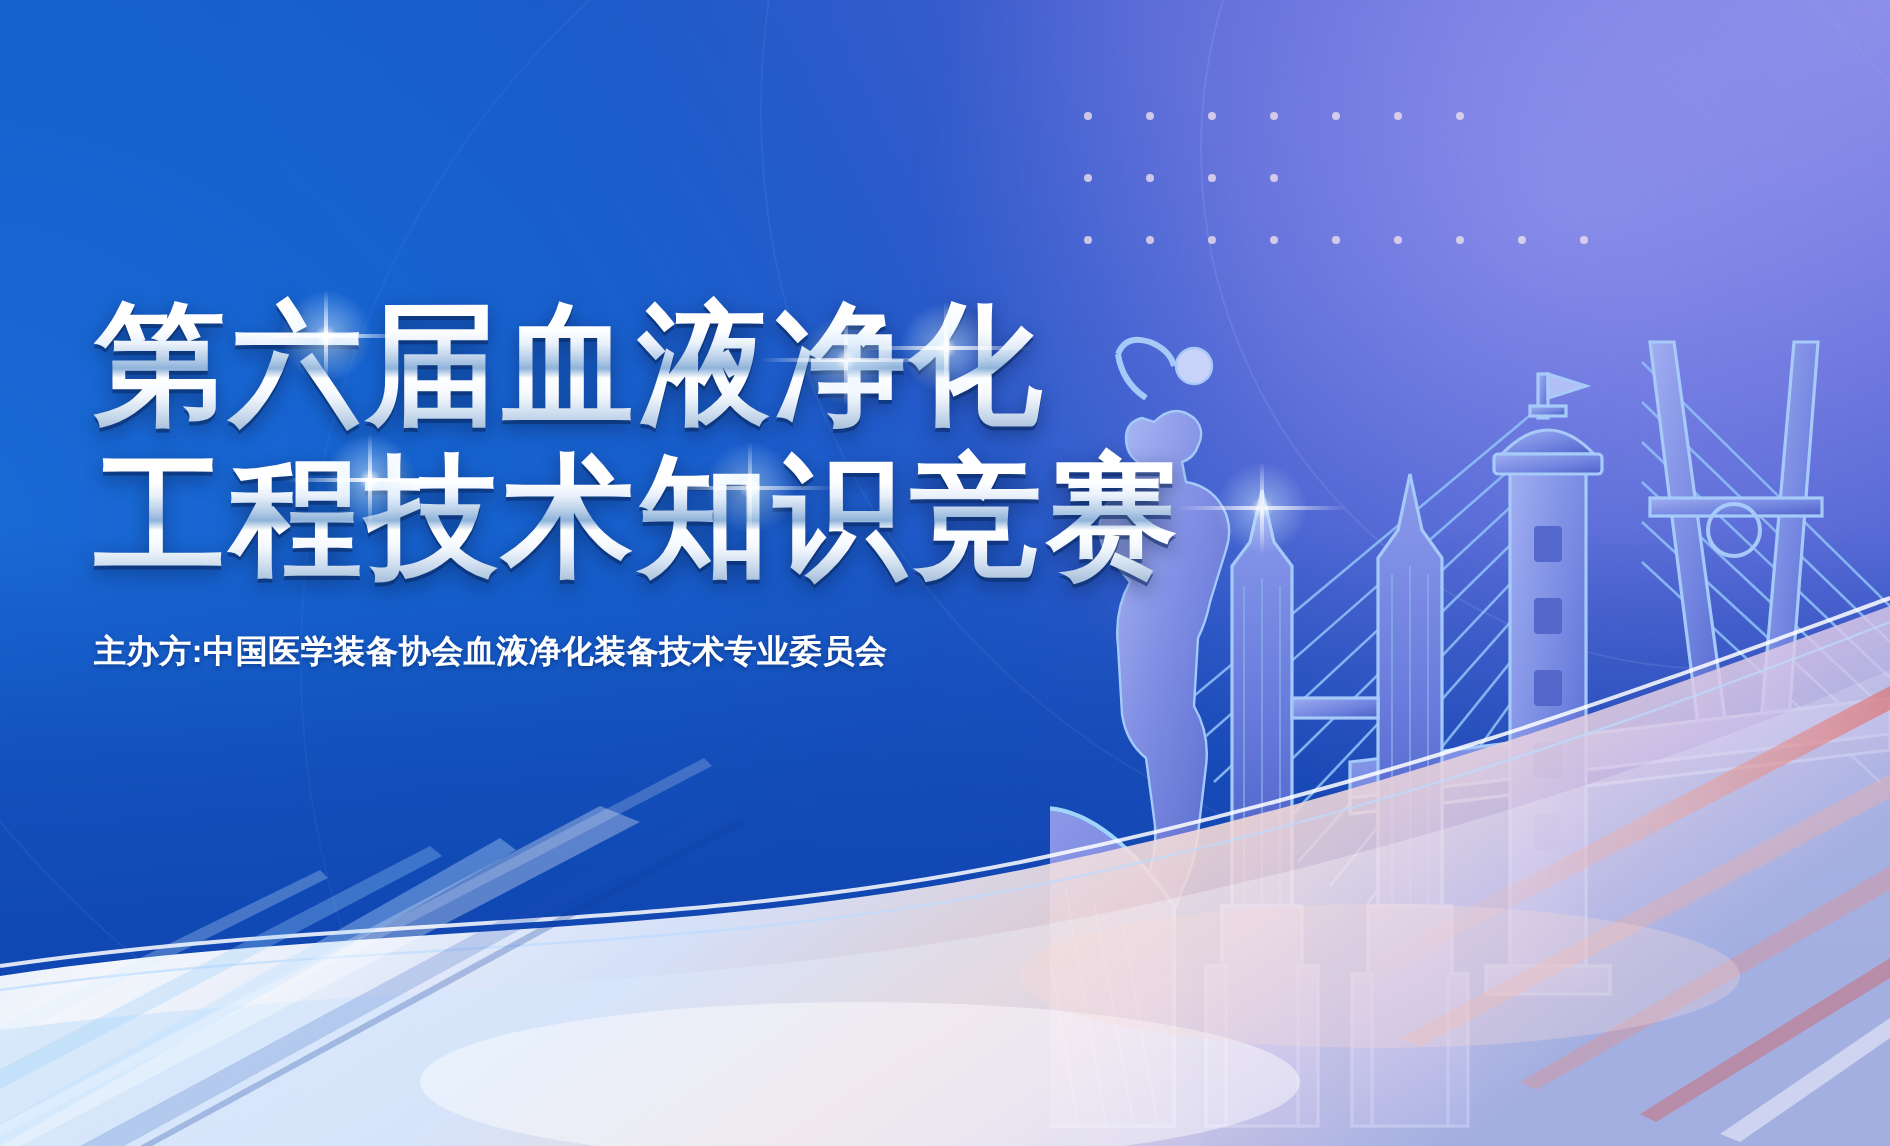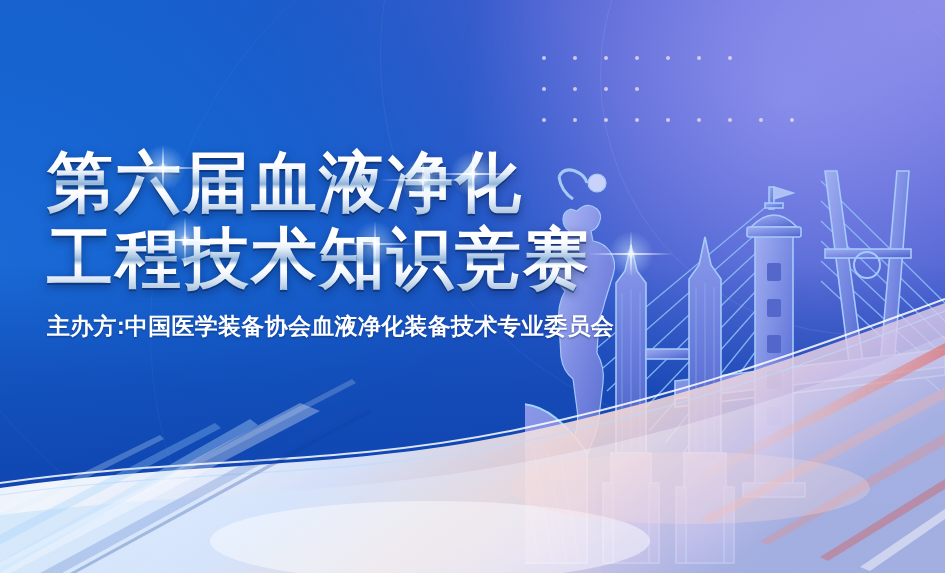--- a/index.html
+++ b/index.html
@@ -93,21 +93,21 @@
     content:"";position:absolute;left:50%;top:50%;
     background:linear-gradient(90deg, rgba(255,255,255,0) 0%, rgba(255,255,255,0.95) 50%, rgba(255,255,255,0) 100%);
   }
   .spark::before{width:86px;height:2px;transform:translate(-50%,-50%);}
   .spark::after{width:2px;height:46px;transform:translate(-50%,-50%);
     background:linear-gradient(180deg, rgba(255,255,255,0) 0%, rgba(255,255,255,0.9) 50%, rgba(255,255,255,0) 100%);}
 
   .subtitle{
     margin-top:18px;
     color:#ffffff;
-    font-size:23px;
+    font-size:16px;
     line-height:29px;
     font-weight:bold;
     letter-spacing:0.3px;
     text-shadow:0 1px 2px rgba(8,34,90,0.55);
     white-space:nowrap;
   }
 </style>
 </head>
 <body>
 

